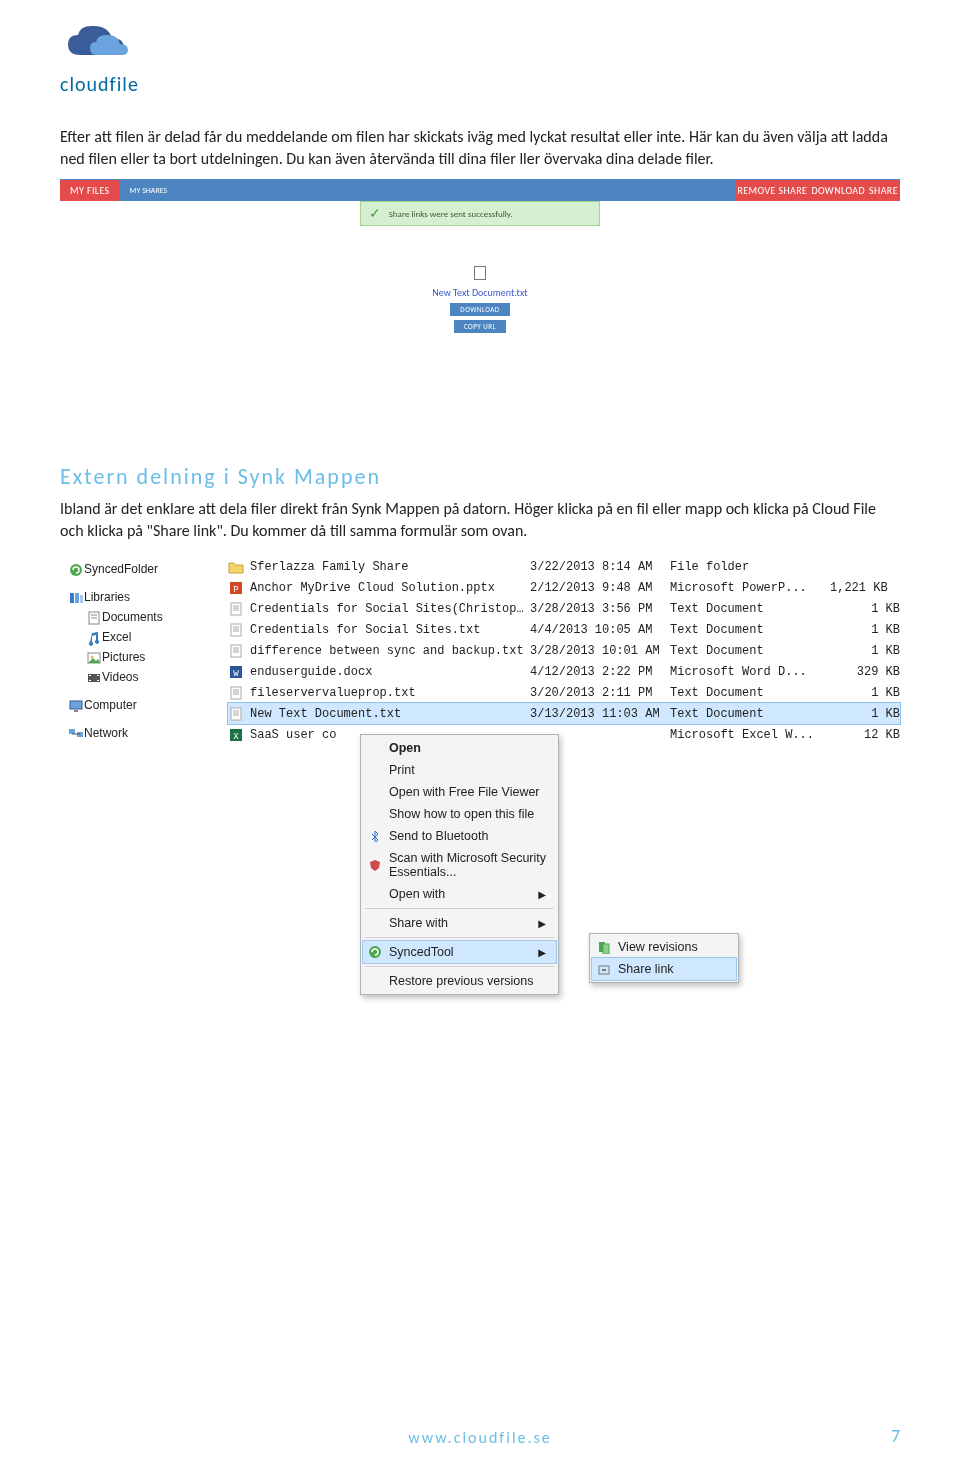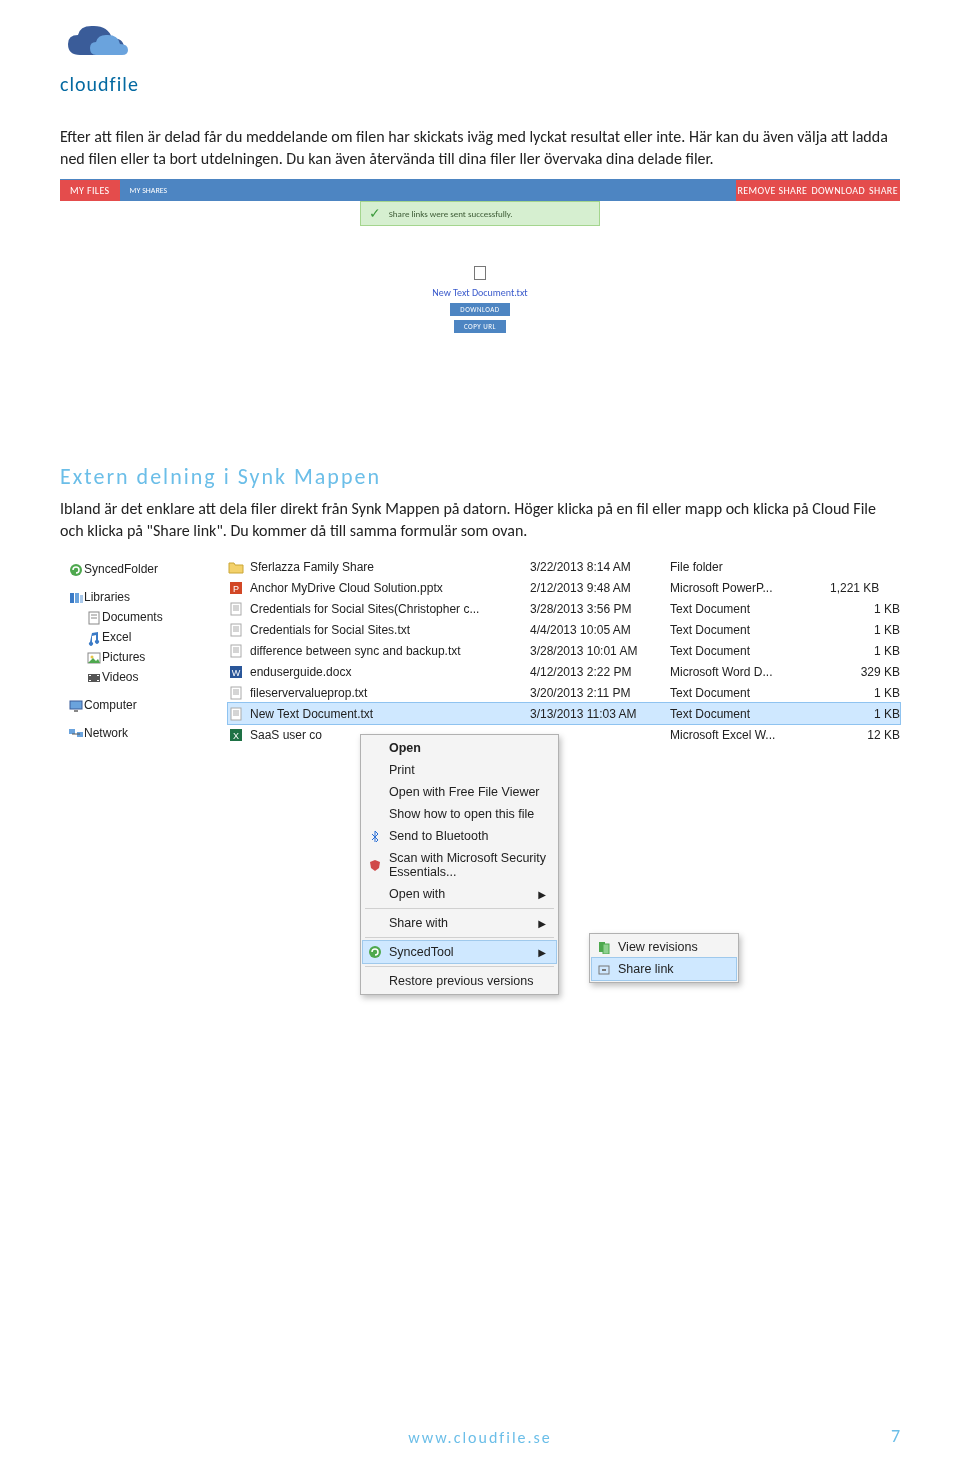--- a/index.html
+++ b/index.html
@@ -21,21 +21,21 @@
   .doc-link { color: #3b5bcc; font-size: 10px; margin-top: 6px; }
   .small-btn { background: #4d85c2; color: #fff; font-size: 7px; padding: 2px 10px; margin-top: 4px; letter-spacing: 0.5px; }
   .section-heading { font-size: 22px; color: #6bbee8; letter-spacing: 2px; font-weight: 300; margin: 50px 0 8px 0; }
   .screenshot2 { margin-top: 15px; font-family: "Segoe UI", Tahoma, sans-serif; font-size: 12px; color: #222; display: flex; background: #fff; position: relative; }
   .nav-pane { width: 175px; padding: 4px 0; }
   .nav-item { display: flex; align-items: flex-start; padding: 2px 6px 2px 8px; }
   .nav-sub { padding-left: 26px; }
   .nav-sect { margin-bottom: 8px; }
   .nav-icon { width: 16px; height: 16px; display: inline-flex; align-items: center; justify-content: center; font-size: 12px; }
   .files-pane { flex: 1; }
-  .file-row { display: grid; grid-template-columns: 22px 280px 140px 160px 70px; align-items: center; height: 21px; }
+  .file-row { display: grid; grid-template-columns: 22px 280px 140px 160px 70px; align-items: center; height: 21px; font-family: Liberation Mono, monospace; }
   .file-row.sel { background: #cfe8ff; outline: 1px solid #8fc3f0; }
   .f-name { white-space: nowrap; overflow: hidden; text-overflow: ellipsis; }
   .f-icon { width: 16px; height: 16px; display: inline-flex; align-items: center; justify-content: center; font-size: 11px; }
   .context-menu { position: absolute; left: 300px; top: 178px; width: 199px; background: #f4f4f4; border: 1px solid #b1b1b1; box-shadow: 2px 3px 6px rgba(0,0,0,0.25); font-size: 12.5px; padding: 2px; }
   .cm-item { display: flex; align-items: center; gap: 8px; padding: 4px 10px 4px 26px; position: relative; }
   .cm-item.bold { font-weight: bold; }
   .cm-sep { height: 1px; background: #d0d0d0; margin: 3px 2px; }
   .cm-arrow { margin-left: auto; font-size: 10px; }
   .cm-item.hl { background: #cfe8ff; outline: 1px solid #9fc9ec; }
   .cm-icon-slot { position: absolute; left: 4px; width: 16px; display: flex; justify-content: center; }

